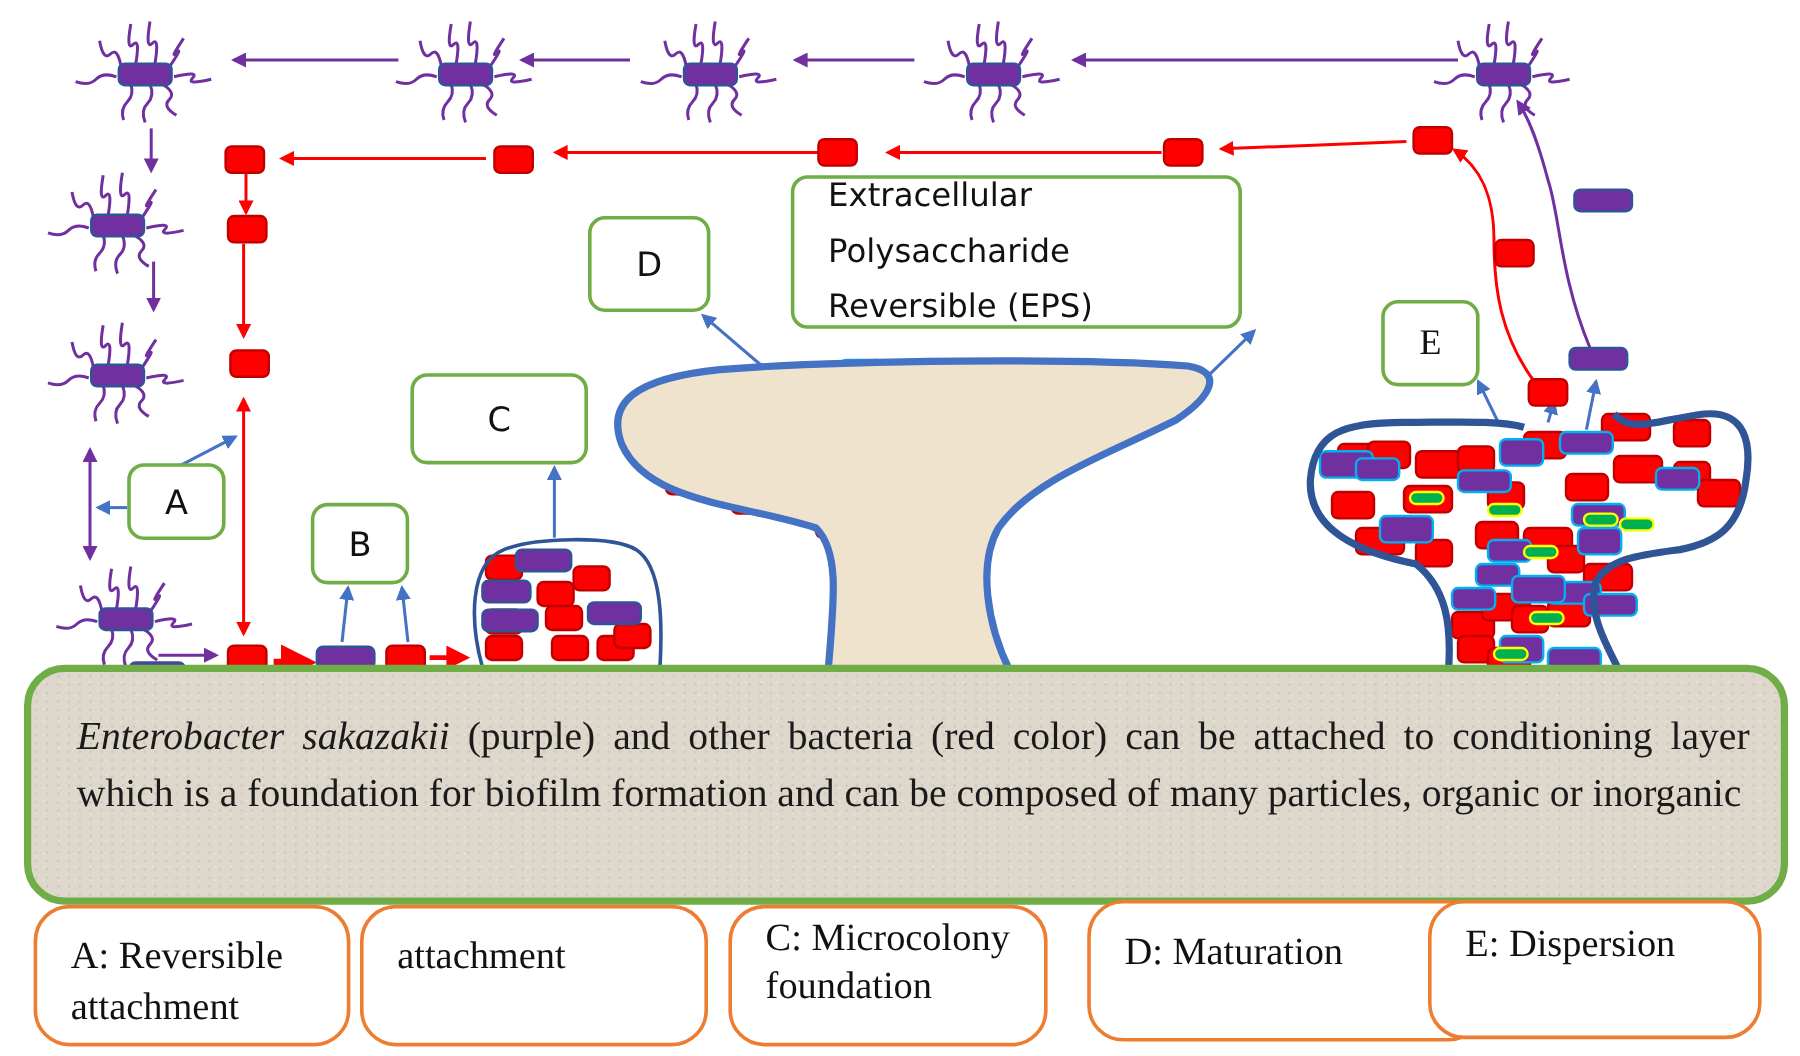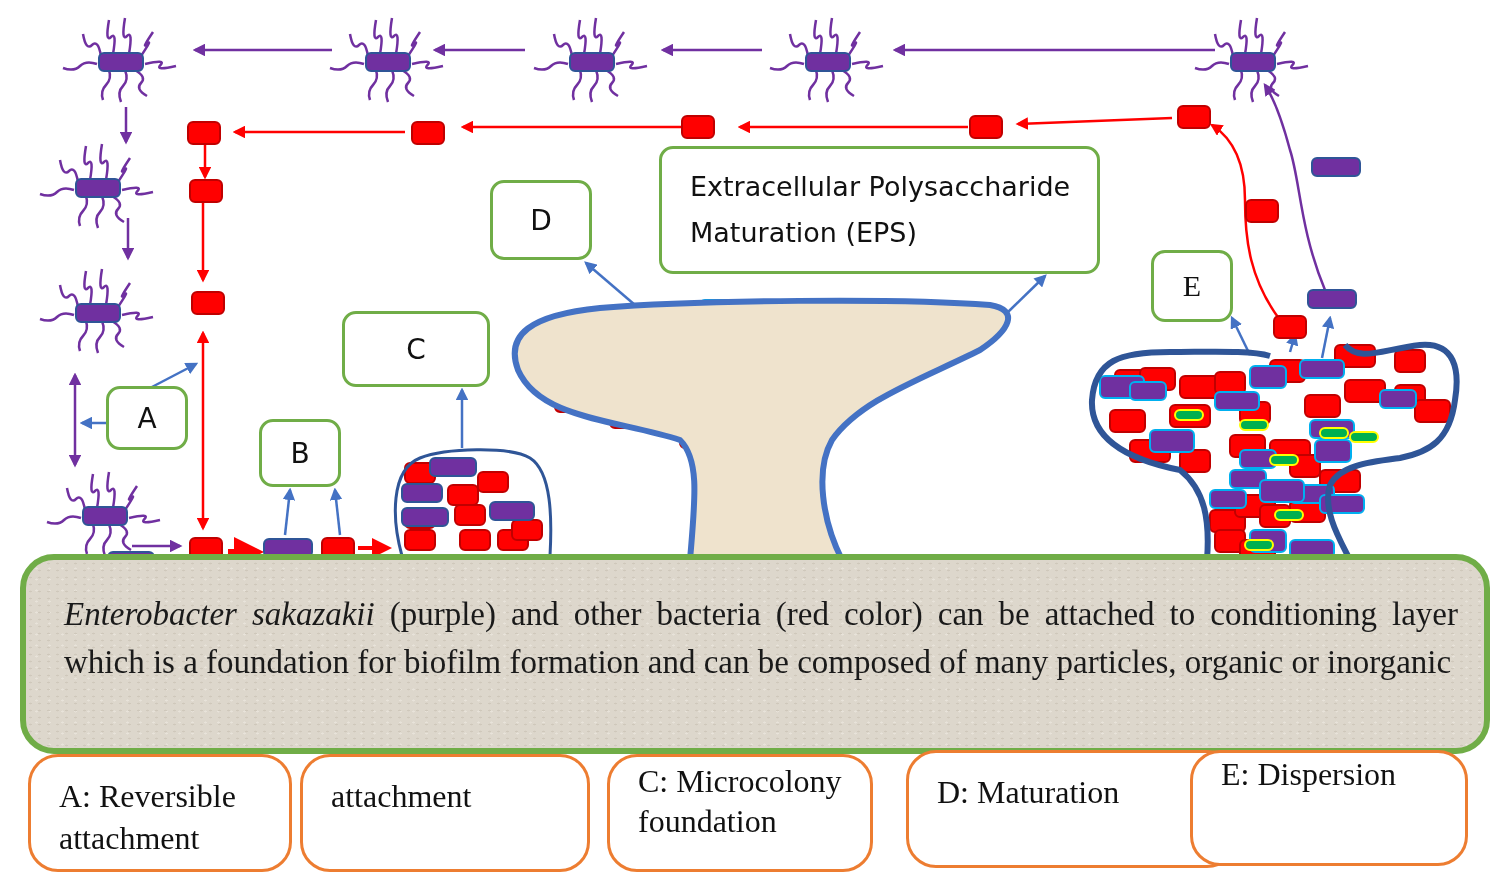--- a/index.html
+++ b/index.html
@@ -330,24 +330,24 @@
     </div>
   <div class="gbox" style="left:342px;top:311px;width:148px;height:76px;">
       <span>C</span>
     </div>
   <div class="gbox" style="left:490px;top:180px;width:102px;height:80px;">
       <span>D</span>
     </div>
   <div class="gbox" style="left:1151px;top:250px;width:82px;height:72px;font-family:'Liberation Serif',serif;font-size:30px;">
       <span>E</span>
     </div>
-  <div class="gbox eps" style="left:659px;top:146px;width:441px;height:128px;">
+  <div class="gbox eps" style="left:659px;top:146px;width:376px;height:128px;">
     <div>
       <div>Extracellular Polysaccharide</div>
-      <div>Maturation (EPS)</div>
+      <div>Reversible (EPS)</div>
     </div>
   </div>
 
   <div class="substrate">
     <div class="substrate-text"><i>Enterobacter sakazakii</i><span> (purple) and other bacteria (red color) can be attached to conditioning layer which is a foundation for biofilm formation and can be composed of many particles, organic or inorganic</span></div>
   </div>
 
   <div class="legend" style="left:28px;width:264px;">
       <div>A: Reversible</div>
       <div>attachment</div>
@@ -355,16 +355,16 @@
   <div class="legend" style="left:300px;width:290px;">
       <div>attachment</div>
     </div>
   <div class="legend" style="left:607px;width:266px;padding-top:4px;line-height:40px;">
       <div>C: Microcolony</div>
       <div>foundation</div>
     </div>
   <div class="legend" style="left:906px;width:331px;top:750px;">
       <div>D: Maturation</div>
     </div>
-  <div class="legend" style="left:1190px;width:278px;top:750px;height:116px;padding-top:0;">
+  <div class="legend" style="left:1190px;width:278px;top:750px;height:116px;padding-top:12px;">
       <div>E: Dispersion</div>
     </div>
 </div>
 
 </body></html>

